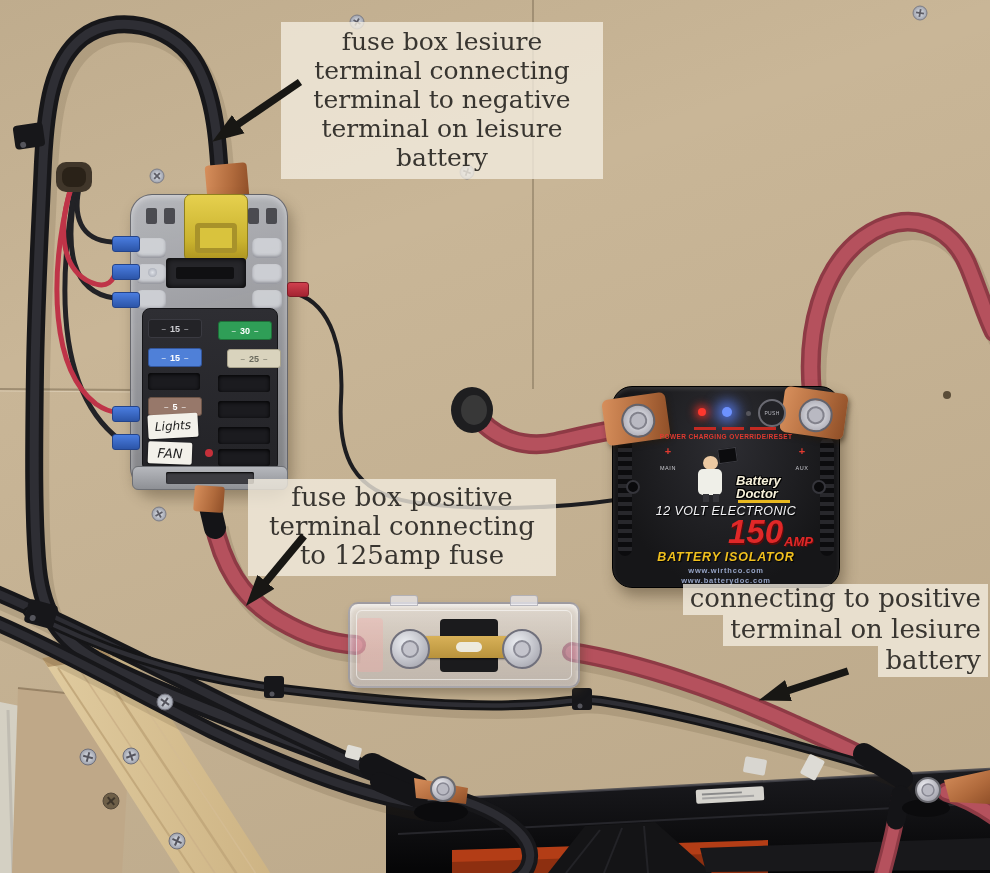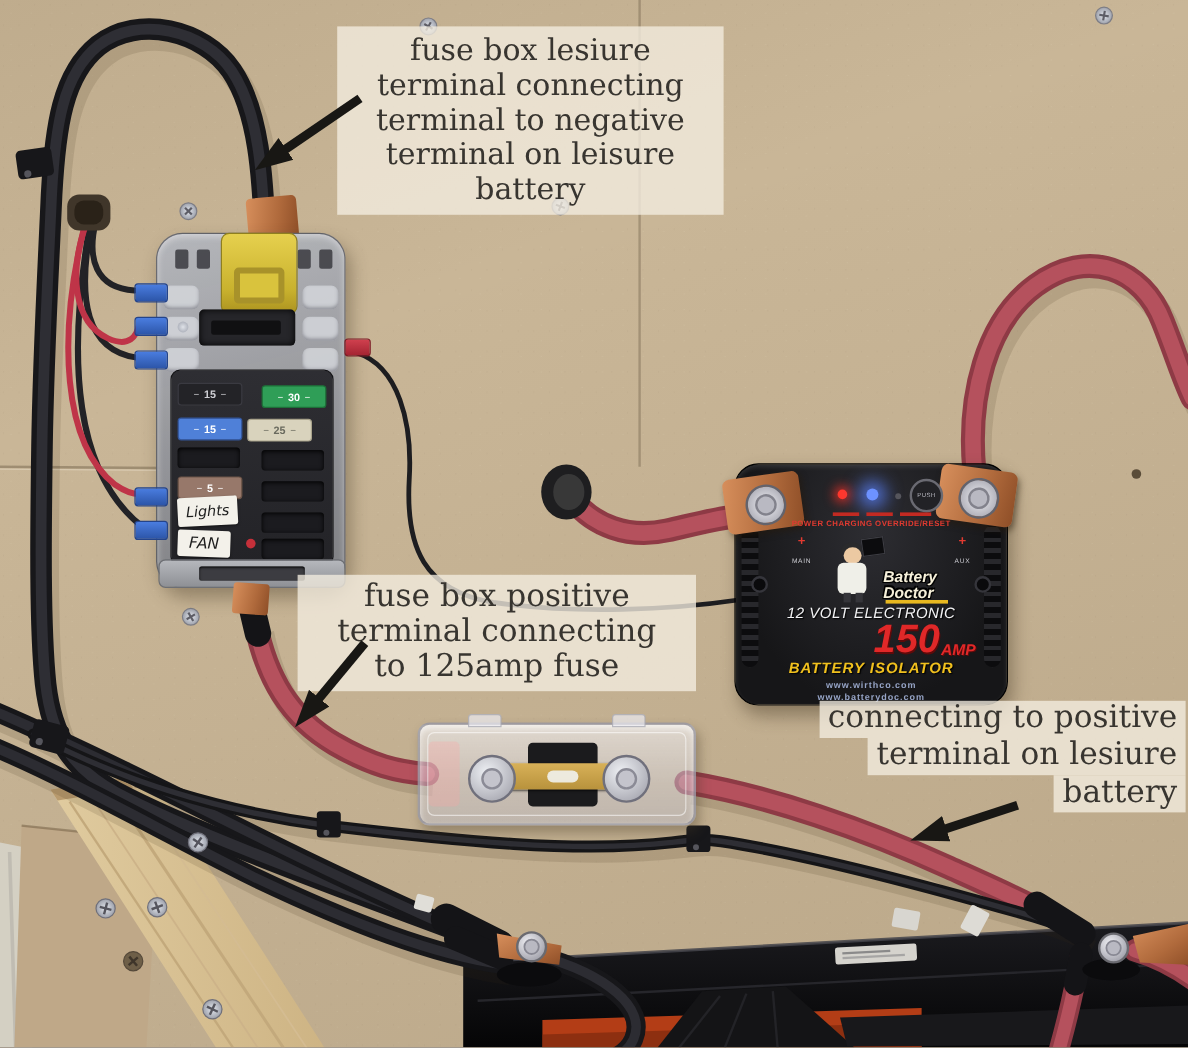--- a/index.html
+++ b/index.html
@@ -13,21 +13,21 @@
       radial-gradient(1px 1px at 9px 11px, rgba(255,250,235,0.18), transparent 60%);
     background-size:100% 100%, 13px 17px, 17px 13px;}
   svg{position:absolute;left:0;top:0;}
   #scene{z-index:1;}
   #arrows{z-index:6;pointer-events:none;}
 
   
   .note{position:absolute;z-index:5;font-family:"DejaVu Serif",serif;color:#383530;}
   .noteA{left:281px;top:22px;width:322px;background:rgba(243,237,224,0.78);
     text-align:center;font-size:25px;line-height:29px;padding:5px 0 7px;}
-  .noteB{left:248px;top:479px;width:332px;background:rgba(243,237,224,0.78);
+  .noteB{left:248px;top:479px;width:308px;background:rgba(243,237,224,0.78);
     text-align:center;font-size:26px;line-height:29px;padding:4px 0 6px;}
   .noteC{right:2px;top:584px;width:348px;text-align:right;font-size:26px;line-height:25px;}
   .noteC .strip{display:inline-block;background:rgba(243,237,224,0.78);padding:2px 7px 4px;}
 
   
   .fusebox{position:absolute;left:130px;top:194px;width:158px;height:296px;z-index:3;}
   .fb-shell{position:absolute;inset:0;border-radius:22px;border:1px solid rgba(90,90,96,0.8);
     background:linear-gradient(165deg, rgba(180,182,188,0.97), rgba(146,148,154,0.95) 55%, rgba(122,124,130,0.96));
     box-shadow:4px 8px 14px rgba(70,58,38,0.4), inset 0 2px 6px rgba(255,255,255,0.45);}
   .fb-copper-top{position:absolute;left:76px;top:-30px;width:42px;height:36px;border-radius:4px;
@@ -424,21 +424,21 @@
   <div class="fb-panel">
     <div class="fuse f-black" style="left:5px;top:10px;">
           <span>15</span>
         </div>
     <div class="fuse f-green" style="left:75px;top:12px;">
           <span>30</span>
         </div>
     <div class="fuse f-blue" style="left:5px;top:39px;">
           <span>15</span>
         </div>
-    <div class="fuse f-tan" style="left:63px;top:40px;">
+    <div class="fuse f-tan" style="left:84px;top:40px;">
           <span>25</span>
         </div>
     <div class="slot-empty" style="left:5px;top:64px;"></div>
     <div class="slot-empty" style="left:75px;top:66px;"></div>
     <div class="fuse f-brown" style="left:5px;top:88px;">
           <span>5</span>
         </div>
     <div class="slot-empty" style="left:75px;top:92px;"></div>
     <div class="slot-empty" style="left:75px;top:118px;"></div>
     <div class="slot-empty" style="left:75px;top:140px;"></div>

